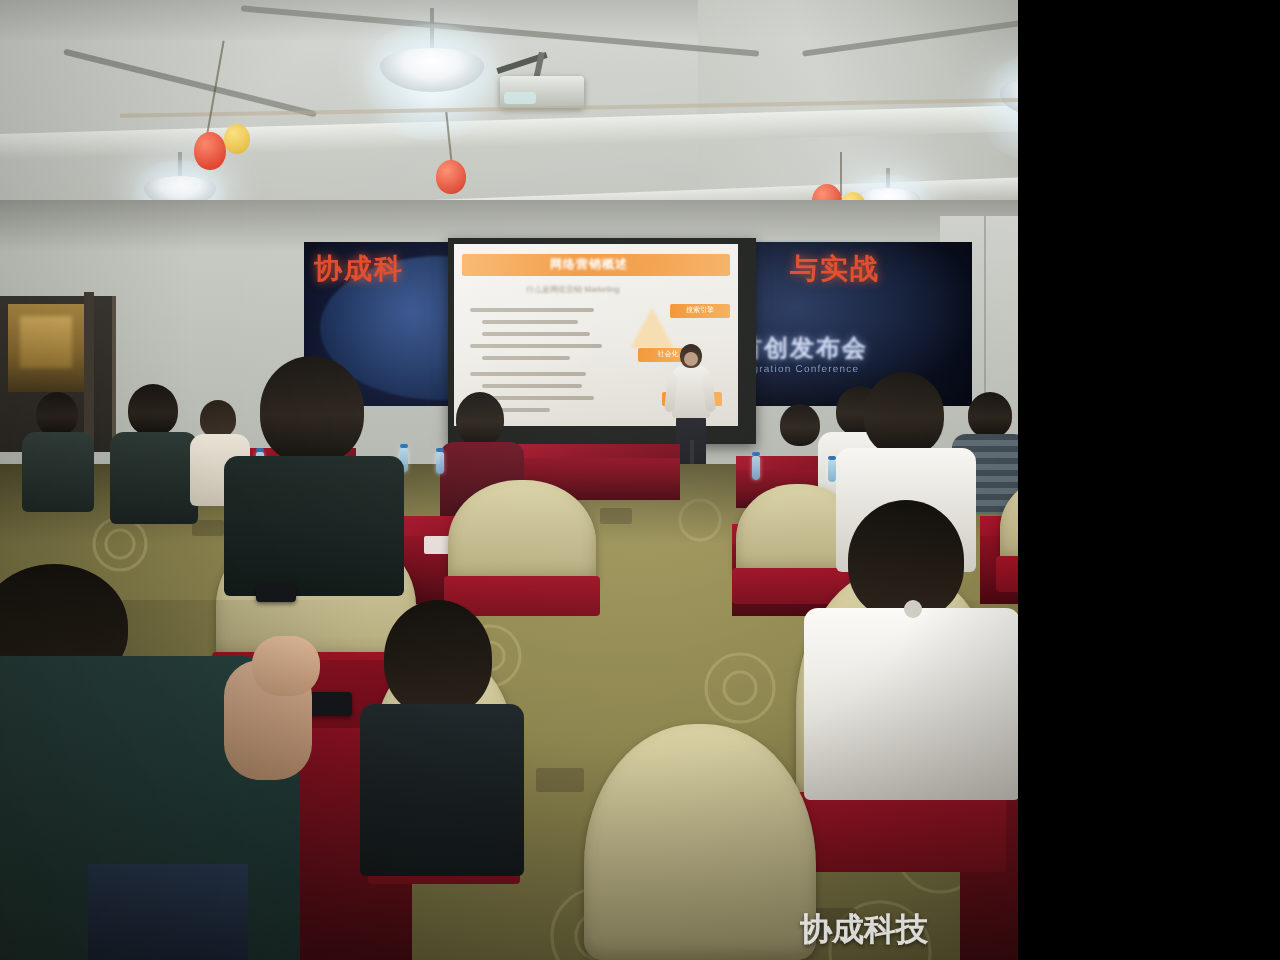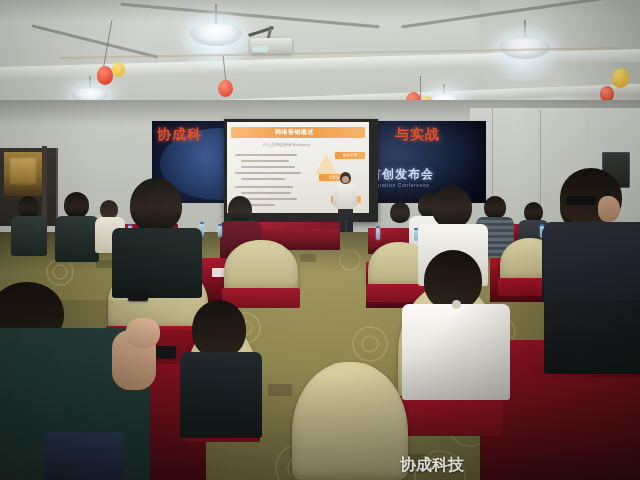--- a/index.html
+++ b/index.html
@@ -1,17 +1,17 @@
 <!DOCTYPE html>
 <html><head>
 <meta charset="utf-8">
 <style>
   html,body{margin:0;padding:0;background:#000;}
   #scene{
-    position:relative;width:640px;height:480px;overflow:hidden;
+    position:relative;width:509px;height:480px;overflow:hidden;
     font-family:"Liberation Sans",sans-serif;
     background:#2a2a26;
   }
   .abs{position:absolute;}
 
   
   #ceiling{left:0;top:0;width:640px;height:128px;
     background:linear-gradient(178deg,#d8dad5 0%,#cfd2cc 30%,#c6c9c2 62%,#b9bcb4 100%);}
   #beam1{left:0;top:58px;width:640px;height:13px;
     background:linear-gradient(180deg,#eceee9,#c9ccc4);transform:skewY(-1.6deg);}

